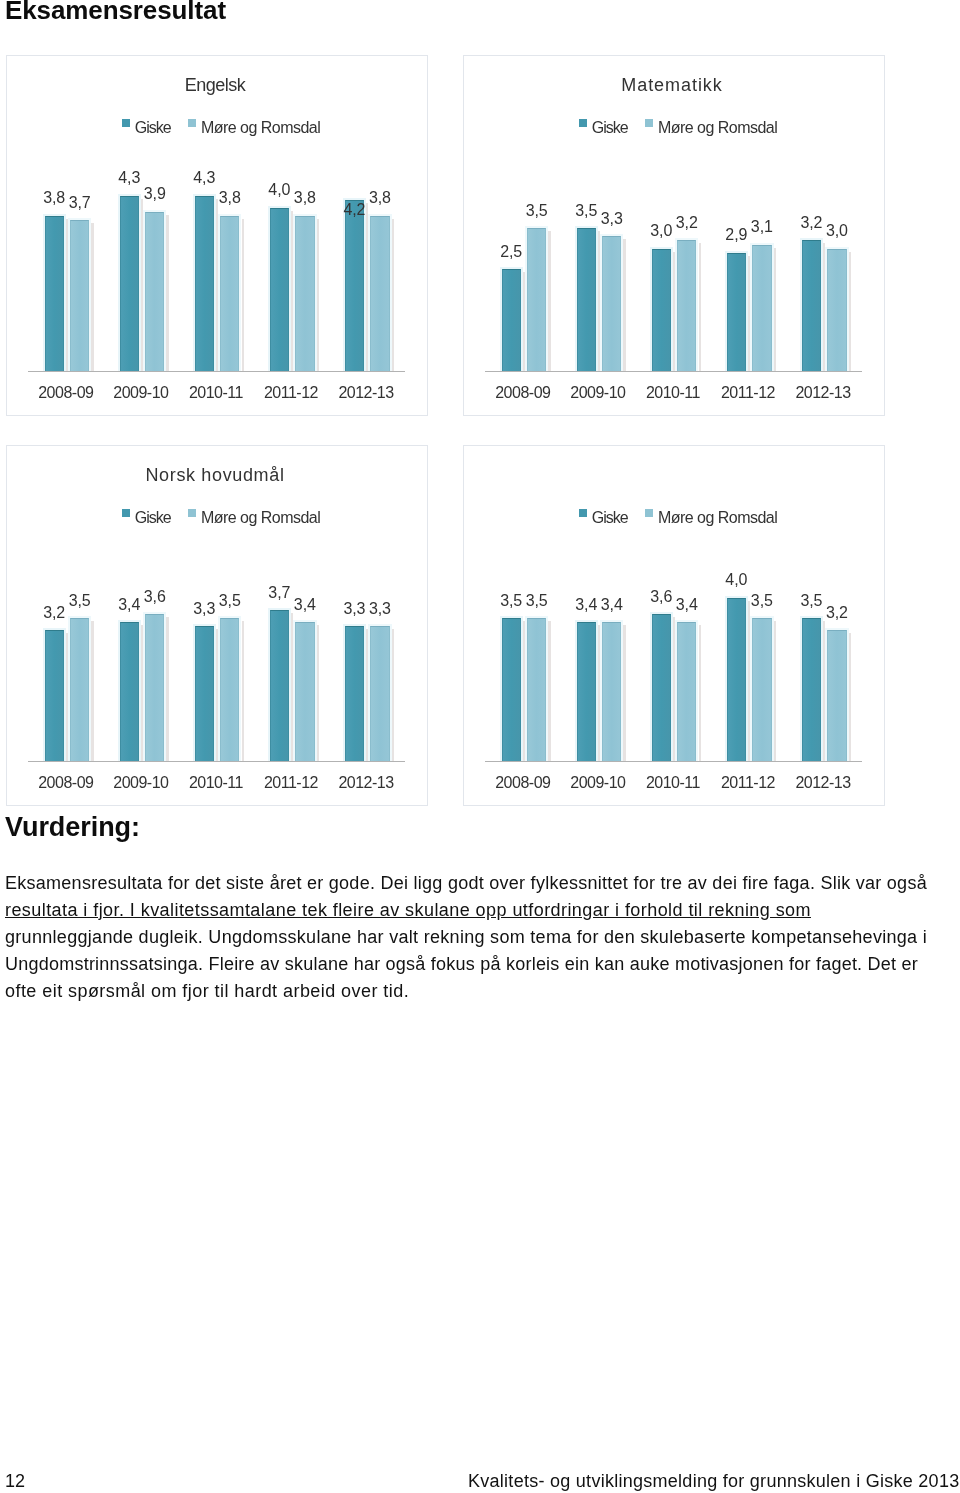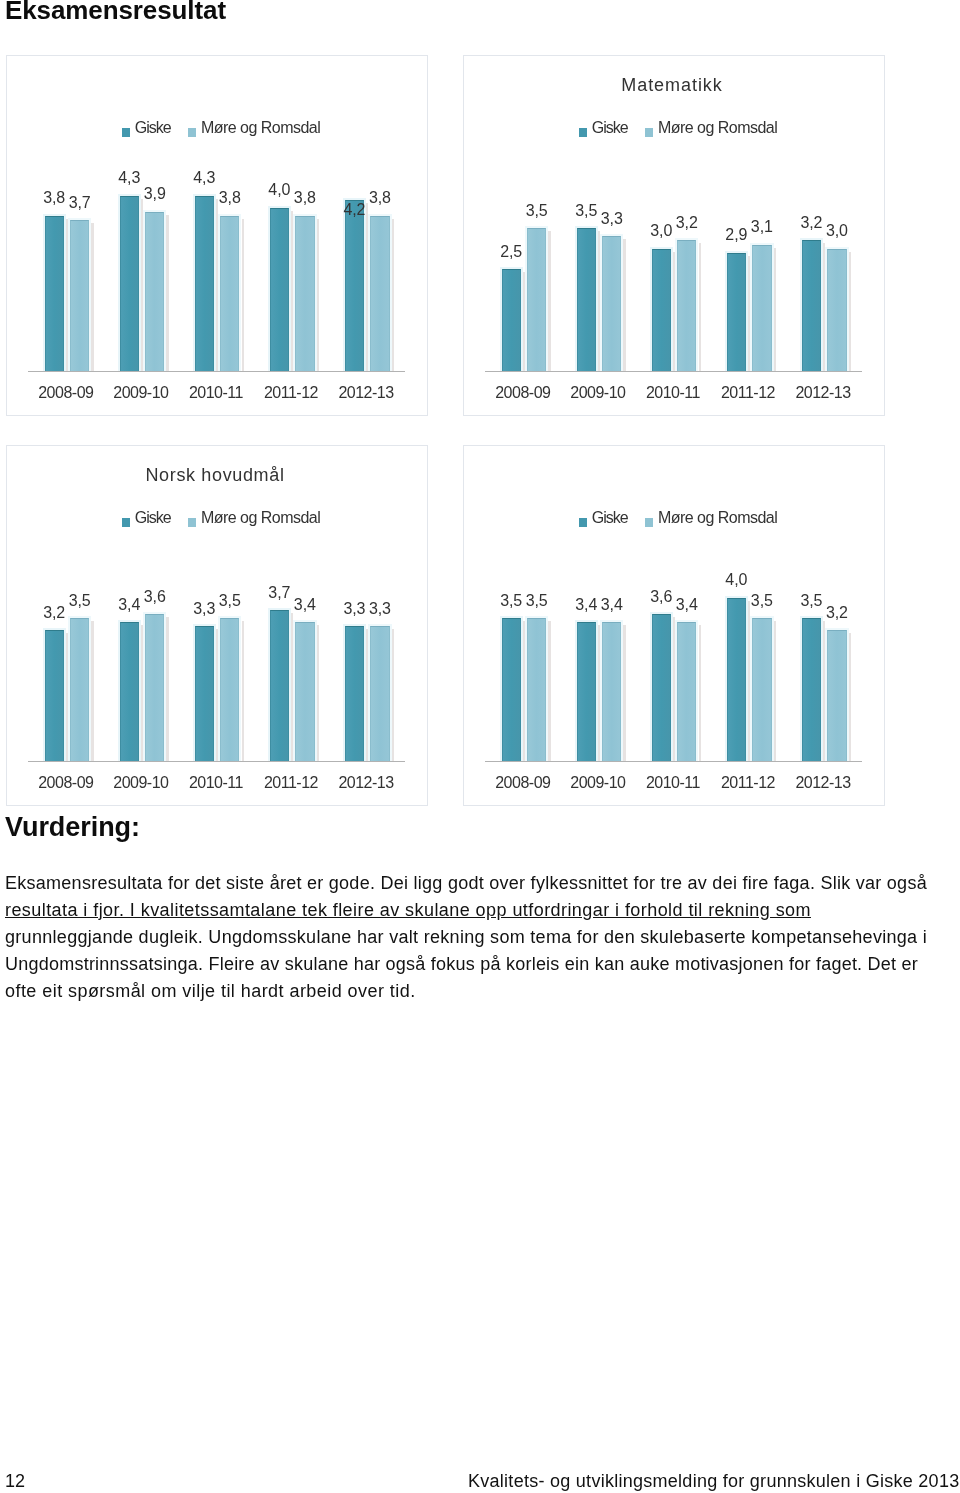--- a/index.html
+++ b/index.html
@@ -3,21 +3,21 @@
 <meta charset="utf-8">
 <title>Eksamensresultat</title>
 <style>
   html,body{margin:0;padding:0;}
   body{width:960px;height:1493px;background:#ffffff;font-family:"Liberation Sans",sans-serif;color:#000;position:relative;overflow:hidden;-webkit-font-smoothing:antialiased;}
   .page{position:relative;width:960px;height:1200px;}
   #page-title{position:absolute;left:5px;top:-5px;font-size:26px;font-weight:bold;letter-spacing:-0.1px;color:#0d0d0d;font-family:"Liberation Sans",sans-serif;}
   .chart{position:absolute;border:1px solid #e2e6ec;background:#fff;box-sizing:border-box;}
   .chart-title{position:absolute;left:-2px;right:2px;text-align:center;font-size:18px;letter-spacing:-0.3px;color:#333;font-family:"Liberation Sans",sans-serif;}
   .legend{position:absolute;display:flex;align-items:center;font-size:16px;color:#333;white-space:nowrap;}
-  .legend-item{display:flex;align-items:flex-end;}
+  .legend-item{display:flex;align-items:flex-start;}
   .legend-item + .legend-item{margin-left:17.6px;}
   .legend-item .lb{margin-left:4.4px;display:inline-block;}
   .swatch{width:8.3px;height:8.6px;display:inline-block;flex:0 0 auto;}
   .axis{position:absolute;height:1.3px;background:#b2b2b2;}
   .bar{position:absolute;box-sizing:border-box;}
   .bar.dark{background:linear-gradient(to right,#4d9eb4 0%,#4399af 50%,#4796ab 100%);border:1px solid #3e8ea2;border-top:1px solid #2f7c8c;border-bottom:none;}
   .bar.light{background:linear-gradient(to right,#98c8d7 0%,#8fc3d4 50%,#95c6d6 100%);border:1px solid #8abdcd;border-top:1px solid #79aec0;border-bottom:none;}
   .bar-glow{position:absolute;box-sizing:border-box;pointer-events:none;}
   .bar-glow.dark{border:2px solid #e8f5f9;border-bottom:none;}
   .bar-glow.light{border:2px solid #eef8fb;border-bottom:none;}
@@ -30,20 +30,21 @@
   #footer-page{position:absolute;left:5px;top:1471px;font-size:18px;color:#121212;font-family:"Liberation Sans",sans-serif;}
   #footer-text{position:absolute;left:468px;top:1471px;font-size:18px;letter-spacing:0.27px;color:#121212;font-family:"Liberation Sans",sans-serif;white-space:nowrap;}
 </style>
 </head>
 <body>
 
 <div class="page">
   <div id="page-title">Eksamensresultat</div>
   <div id="charts">
       <div class="chart" style="left: 6px; top: 55px; width: 422px; height: 361px;">
+        <div class="chart-title" style="top: 18.5px; letter-spacing: -0.5px;">Engelsk</div>
         <div class="legend" style="top: 62.6px; left: 115px;">
           <div class="legend-item">
             <span class="swatch" style="background: rgb(67, 152, 174);"></span>
             <span class="lb" style="letter-spacing: -1px;">Giske</span>
           </div>
           <div class="legend-item">
             <span class="swatch" style="background: rgb(143, 195, 211);"></span>
             <span class="lb" style="letter-spacing: -0.52px;">Møre og Romsdal</span>
           </div>
         </div>
@@ -270,17 +271,17 @@
         <div class="vlabel" style="left: 354.9px; top: 157.98px; width: 36px; text-align: center;">3,2</div>
         <div class="xlabel" style="left: 321.5px; top: 327.6px; width: 75.05px;">2012-13</div>
       </div>
     </div>
   <div id="vurdering">Vurdering:</div>
   <div id="body-text">
       <div class="bl" style="top: 0px; letter-spacing: 0.267px;">Eksamensresultata for det siste året er gode. Dei ligg godt over fylkessnittet for tre av dei fire faga. Slik var også</div>
       <div class="bl" style="top: 27px; letter-spacing: 0.433px; text-decoration: underline;">resultata i fjor. I kvalitetssamtalane tek fleire av skulane opp utfordringar i forhold til rekning som</div>
       <div class="bl" style="top: 54px; letter-spacing: 0.3px;">grunnleggjande dugleik. Ungdomsskulane har valt rekning som tema for den skulebaserte kompetansehevinga i</div>
       <div class="bl" style="top: 81px; letter-spacing: 0.232px;">Ungdomstrinnssatsinga. Fleire av skulane har også fokus på korleis ein kan auke motivasjonen for faget. Det er</div>
-      <div class="bl" style="top: 108px; letter-spacing: 0.442px;">ofte eit spørsmål om vilje til hardt arbeid over tid.</div>
+      <div class="bl" style="top: 108px; letter-spacing: 0.442px;">ofte eit spørsmål om fjor til hardt arbeid over tid.</div>
     </div>
   <div id="footer-page">12</div>
   <div id="footer-text">Kvalitets- og utviklingsmelding for grunnskulen i Giske 2013</div>
 </div>
 
 </body></html>

